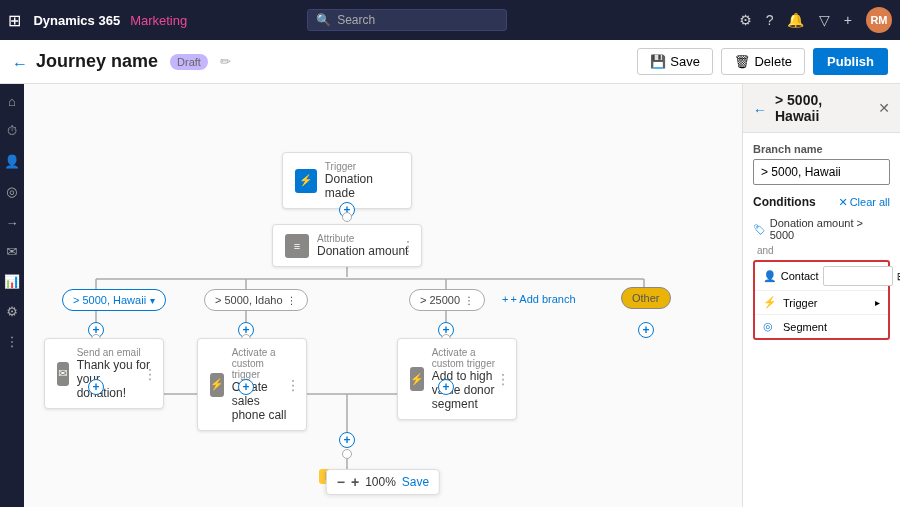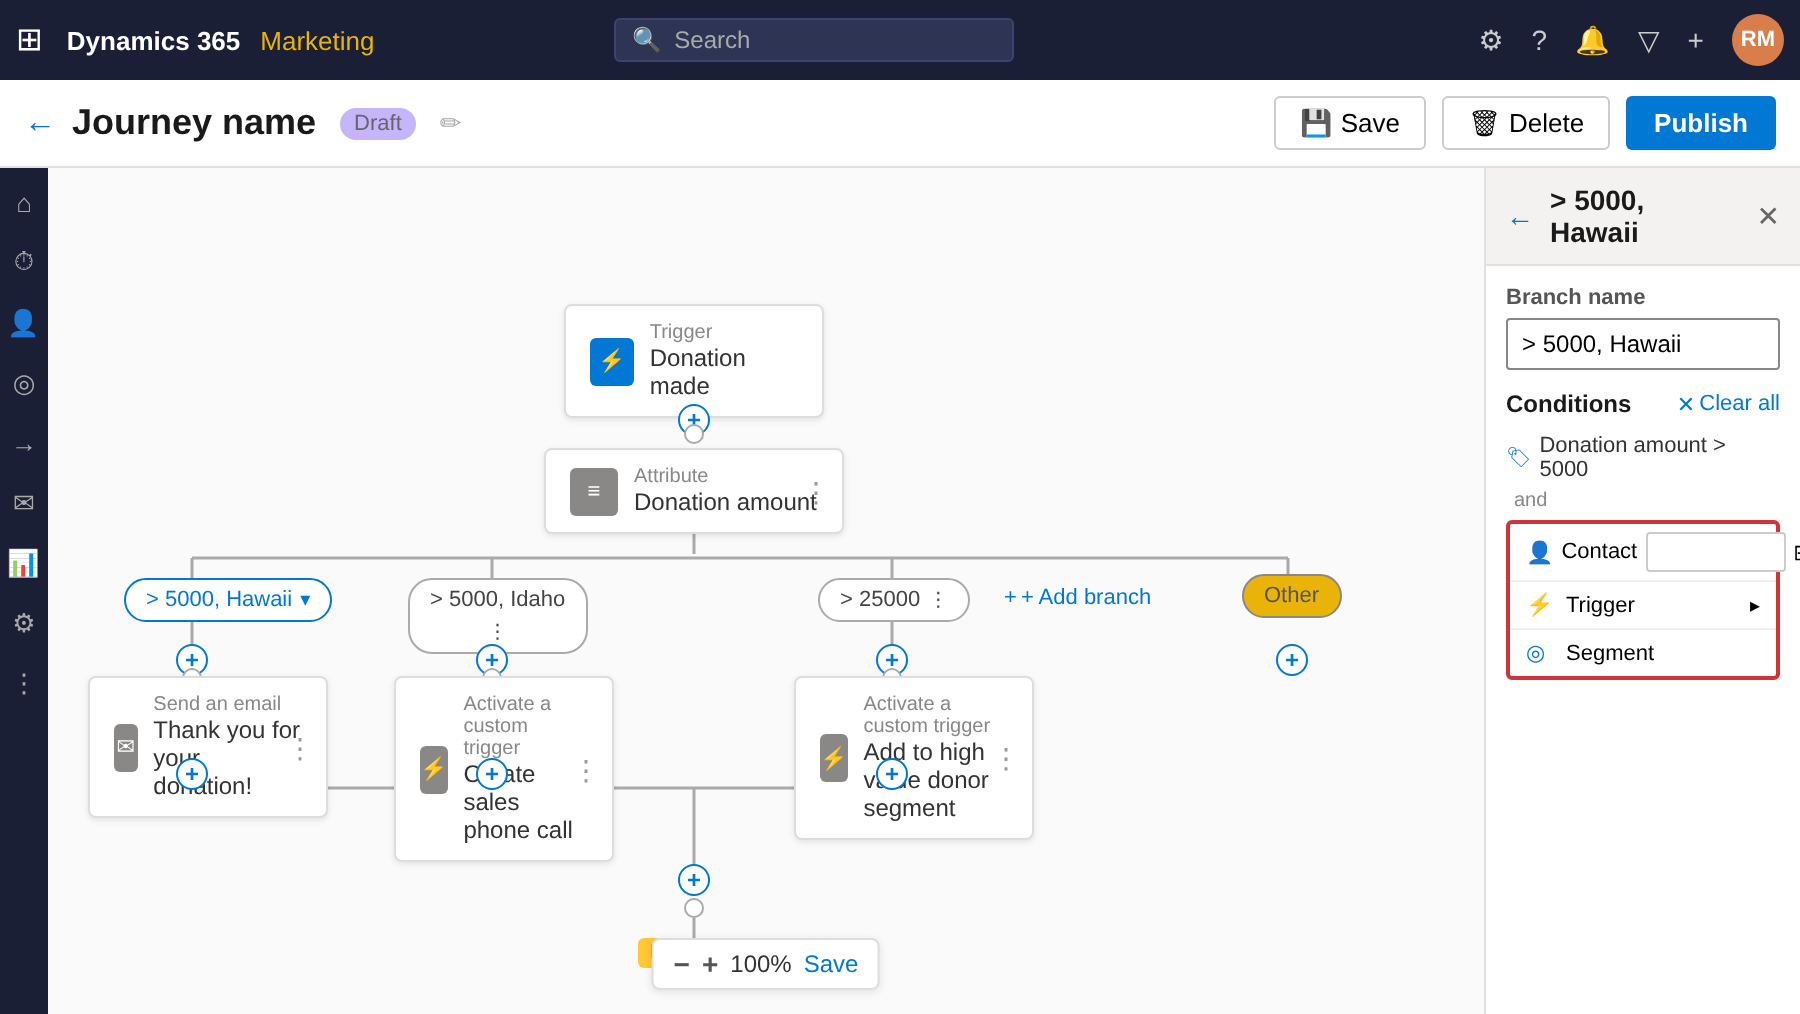--- a/index.html
+++ b/index.html
@@ -9,21 +9,21 @@
     .top-nav {
       background: #1a1f36;
       height: 40px;
       display: flex;
       align-items: center;
       padding: 0 8px;
       gap: 8px;
     }
     .nav-grid-icon { color: #fff; font-size: 16px; margin-right: 4px; display: flex; align-items: center; }
     .nav-logo { color: #fff; font-size: 13px; font-weight: 600; }
-    .nav-module { color: #eab308; font-size: 13px; margin-left: 2px; }
+    .nav-module { color: #ec4899; font-size: 13px; margin-left: 2px; }
     .nav-search {
       margin-left: auto;
       margin-right: auto;
       background: #2e3554;
       border: 1px solid #3d4270;
       border-radius: 3px;
       display: flex;
       align-items: center;
       padding: 3px 8px;
       width: 200px;
@@ -460,21 +460,21 @@
         <div class="node-label-main">Donation amount</div>
       </div>
       <span class="node-more">⋮</span>
     </div>
 
     <div class="branch-node" style="left:38px;top:205px;">
       <span>&gt; 5000, Hawaii</span>
       <span style="font-size:10px;">▾</span>
     </div>
 
-    <div class="branch-node" style="left:180px;top:205px;border-color:#aaa;color:#444;flex-direction:column;">
+    <div class="branch-node" style="left:180px;top:205px;border-color:#aaa;color:#444;">
       <span>&gt; 5000, Idaho</span>
       <span style="font-size:10px;">⋮</span>
     </div>
 
     <div class="branch-node" style="left:385px;top:205px;border-color:#aaa;color:#444;justify-content:flex-end;">
       <span>&gt; 25000</span>
       <span style="font-size:10px;">⋮</span>
     </div>
 
     <button class="add-branch-btn" style="left:478px;top:209px;">

